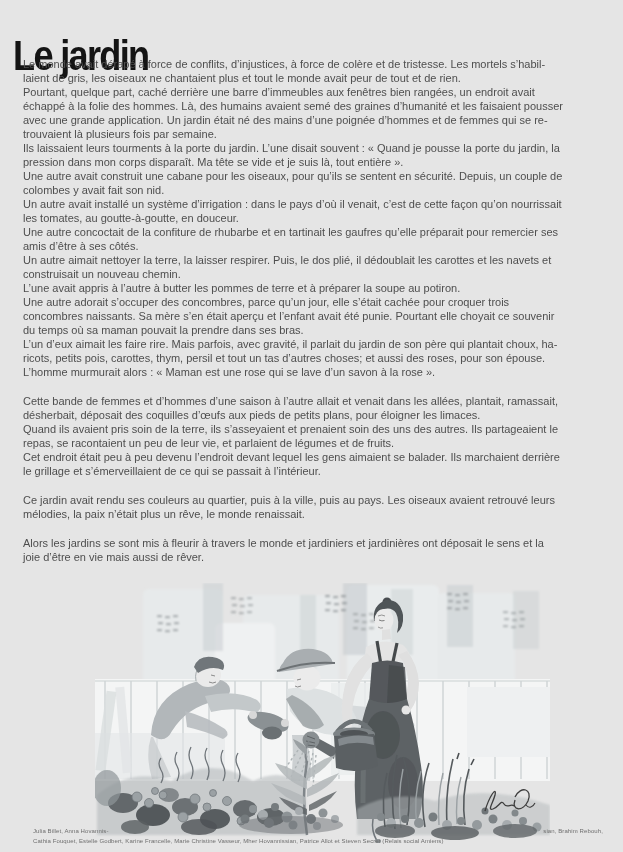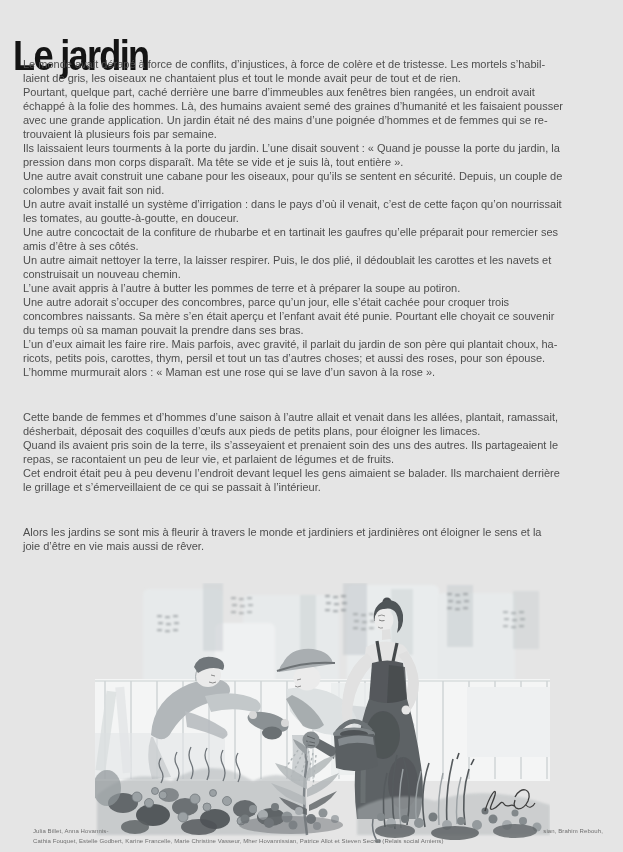--- a/index.html
+++ b/index.html
@@ -11,21 +11,21 @@
     position:absolute;left:13px;top:4px;
     font-size:43px;font-weight:bold;line-height:44px;color:#141414;
     letter-spacing:-2px;transform:scaleX(.84);transform-origin:left top;
     white-space:nowrap;
   }
   .article{
     position:absolute;left:23px;top:57px;width:598px;
     color:#4e4e4e;font-size:11px;line-height:14px;letter-spacing:0;
   }
   .text-block{white-space:pre-line;}
-  .text-block + .text-block{margin-top:31px;}
+  .text-block + .text-block{margin-top:15px;}
   .illustration{position:absolute;left:95px;top:583px;width:455px;height:265px;}
   .credits{
     position:absolute;left:33px;top:826px;width:570px;
     font-size:6px;line-height:10px;color:#6e6e6e;letter-spacing:.1px;
   }
   .credits-row{display:flex;justify-content:space-between;}
 </style>
 </head>
 <body>
 
@@ -56,21 +56,23 @@
 du temps où sa maman pouvait la prendre dans ses bras.
 L’un d’eux aimait les faire rire. Mais parfois, avec gravité, il parlait du jardin de son père qui plantait choux, ha-
 ricots, petits pois, carottes, thym, persil et tout un tas d’autres choses; et aussi des roses, pour son épouse.
 L’homme murmurait alors : « Maman est une rose qui se lave d’un savon à la rose ».</div>
     <div class="text-block">Cette bande de femmes et d’hommes d’une saison à l’autre allait et venait dans les allées, plantait, ramassait,
 désherbait, déposait des coquilles d’œufs aux pieds de petits plans, pour éloigner les limaces.
 Quand ils avaient pris soin de la terre, ils s’asseyaient et prenaient soin des uns des autres. Ils partageaient le
 repas, se racontaient un peu de leur vie, et parlaient de légumes et de fruits.
 Cet endroit était peu à peu devenu l’endroit devant lequel les gens aimaient se balader. Ils marchaient derrière
 le grillage et s’émerveillaient de ce qui se passait à l’intérieur.</div>
-    <div class="text-block">Alors les jardins se sont mis à fleurir à travers le monde et jardiniers et jardinières ont éloigner le sens et la
+    <div class="text-block">Ce jardin avait rendu ses couleurs au quartier, puis à la ville, puis au pays. Les oiseaux avaient retrouvé leurs
+mélodies, la paix n’était plus un rêve, le monde renaissait.</div>
+    <div class="text-block">Alors les jardins se sont mis à fleurir à travers le monde et jardiniers et jardinières ont déposait le sens et la
 joie d’être en vie mais aussi de rêver.</div>
   </div>
 
   <svg class="illustration" viewBox="0 0 455 265" xmlns="http://www.w3.org/2000/svg">
     <defs>
       <filter id="soft" x="-20%" y="-20%" width="140%" height="140%">
           <feGaussianBlur stdDeviation="1.2"></feGaussianBlur>
         </filter>
       <filter id="soft2" x="-20%" y="-20%" width="140%" height="140%">
           <feGaussianBlur stdDeviation="0.5"></feGaussianBlur>

